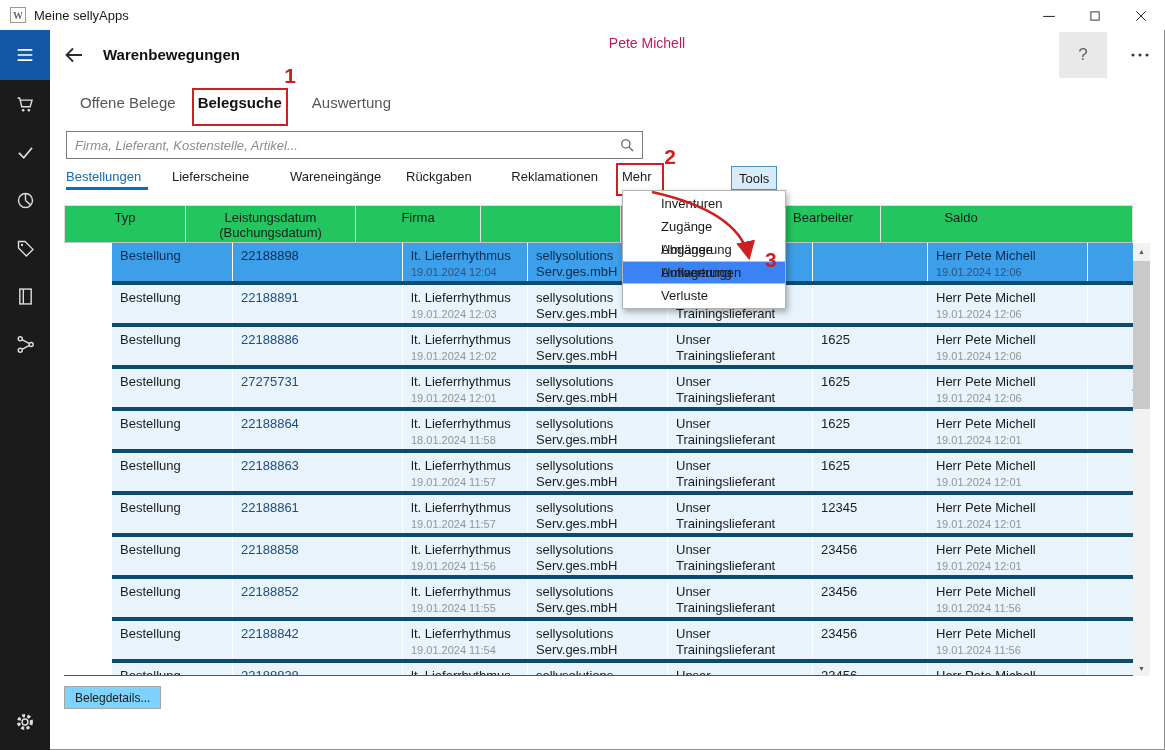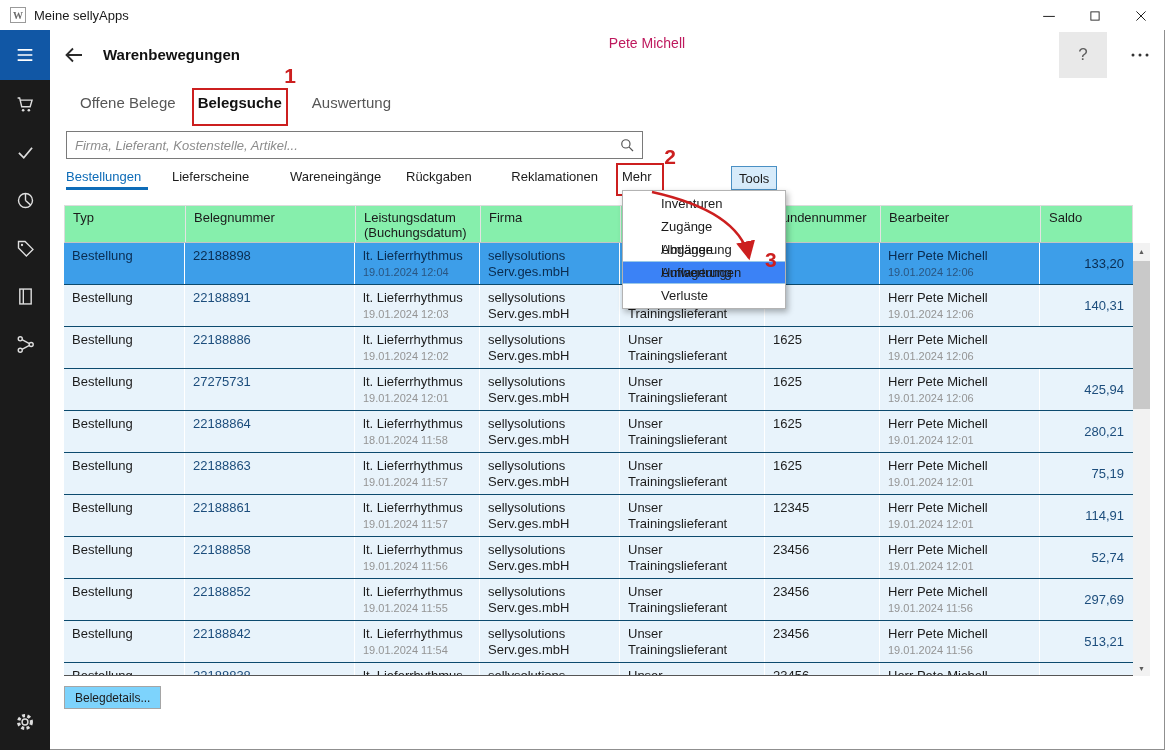--- a/index.html
+++ b/index.html
@@ -50,25 +50,25 @@
   .ftab:nth-child(2) { width:86px; margin-left:24px; }
   .ftab:nth-child(3) { width:92px; margin-left:32px; }
   .ftab:nth-child(4) { width:64px; margin-left:24px; }
   .ftab:nth-child(5) { width:90px; margin-left:38px;text-align:right; }
   .ftab:nth-child(6) { width:36px; margin-left:24px; }
   .ftab.active { color:#0e6cb8; border-bottom:3px solid #0e6cb8; padding-bottom:3px; }
   .ftab .anno-float { top:-24px; right:-18px; }
   .tools-btn { position:absolute; left:731px; top:166px; height:24px; padding:0 7px; background:#d7ebfa; border:1px solid #4a90c4; font-size:13px; color:#1b1b1b; display:flex; align-items:center; }
 
   
-  .table-header { position:absolute; left:64px; top:205px; width:1069px; height:38px; display:grid; grid-template-columns:121px 170px 125px 140px 145px 115px 160px 93px; background:#86efac; border:1px solid #dcdcdc; border-bottom:1px solid #c4c4c4; }
+  .table-header { position:absolute; left:64px; top:205px; width:1069px; height:38px; display:grid; grid-template-columns:121px 170px 125px 140px 145px 115px 160px 93px; background:#22c55e; border:1px solid #dcdcdc; border-bottom:1px solid #c4c4c4;text-align:center; }
   .hcell { padding:4px 8px; font-size:13px; color:#1b1b1b; line-height:15px; border-right:1px solid #e3e3e3; overflow:hidden; white-space:nowrap; }
   .hcell:last-child { border-right:none; }
   .table-body { position:absolute; left:64px; top:243px; width:1069px; height:433px; overflow:hidden; border-bottom:1px solid #555; background:#fff; }
-  .trow { display:grid; grid-template-columns:121px 170px 125px 140px 145px 115px 160px 93px; height:42px; background:#e8f3fb; border-bottom:1px solid #0c4a6e; }
+  .trow { display:grid; grid-template-columns:121px 170px 125px 140px 145px 115px 160px 93px; height:42px; background:#e8f3fb; border-bottom:4px solid #0c4a6e;margin-left:48px; }
   .trow.sel { background:#3d9ee9; }
   .cell { padding:5px 8px 0; border-right:1px solid #fff; overflow:hidden; white-space:nowrap; }
   .cell:last-child { border-right:none; }
   .l1 { display:block; font-size:13px; line-height:16px; color:#1c1c1c; }
   .l2 { display:block; font-size:11px; line-height:13px; color:#949494; margin-top:2px; }
   .num { color:#1c4d7c; }
   .saldo-cell { display:flex; align-items:center; justify-content:flex-end; padding:0 9px 0 8px; }
   .saldo { font-size:13px; color:#1c4d7c; }
   .sel .l1 { color:#0a2c50; }
   .sel .l2 { color:#2a5580; }
@@ -262,23 +262,20 @@
       <div class="ftab">Reklamationen</div>
       <div class="ftab annotated">Mehr<span class="anno-float">2</span></div>
     </div>
   <div class="tools-btn">Tools</div>
 
   <div class="table-header">
       <div class="hcell">
         <div>Typ</div>
       </div>
       <div class="hcell">
-        <div>Belegnummer</div>
-      </div>
-      <div class="hcell">
         <div>Leistungsdatum</div>
         <div>(Buchungsdatum)</div>
       </div>
       <div class="hcell">
         <div>Firma</div>
       </div>
       <div class="hcell">
         <div></div>
       </div>
       <div class="hcell">

